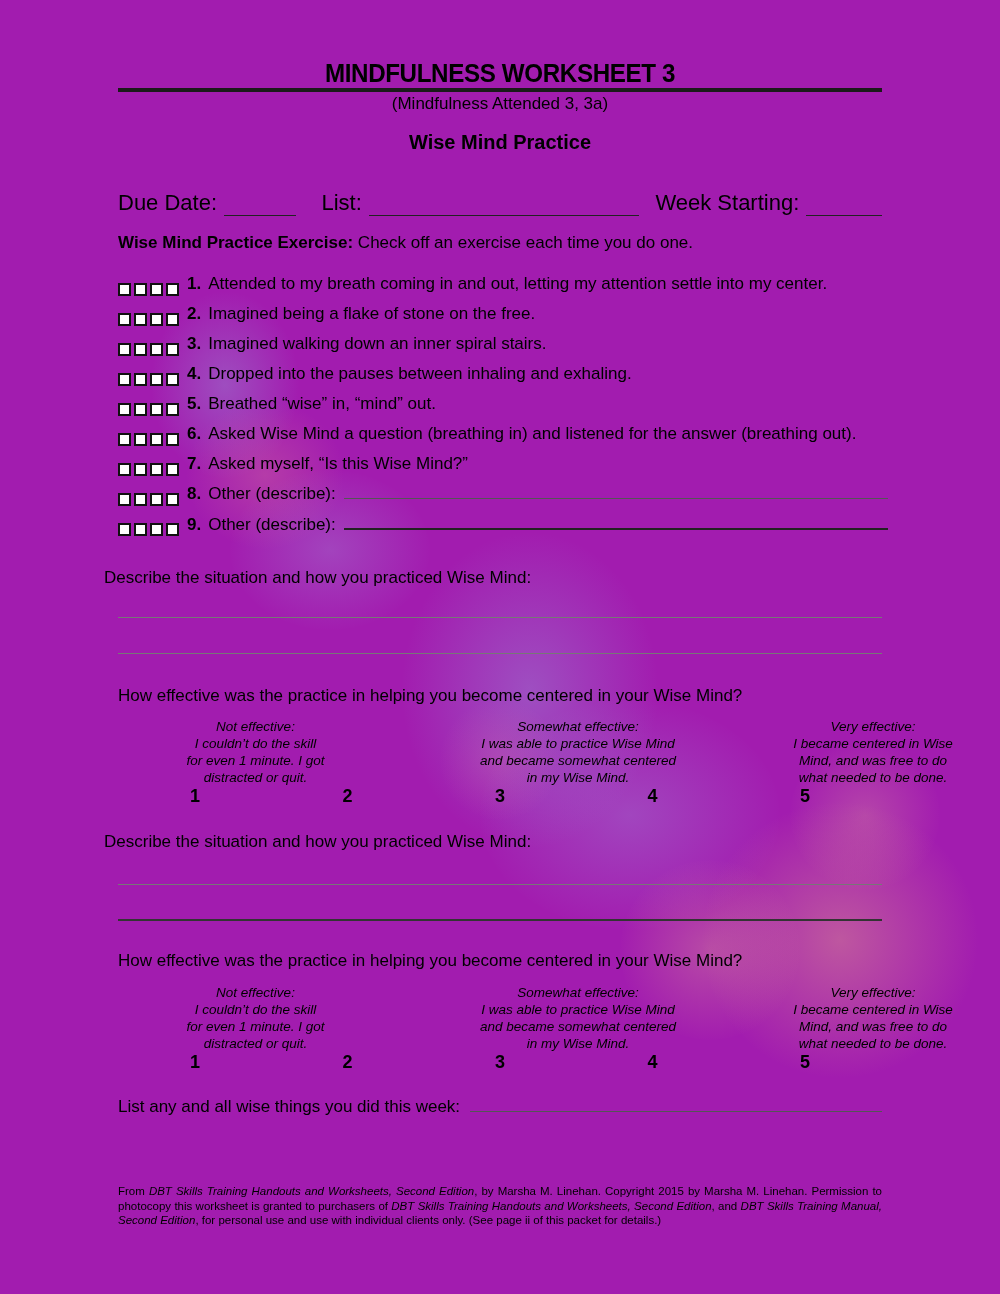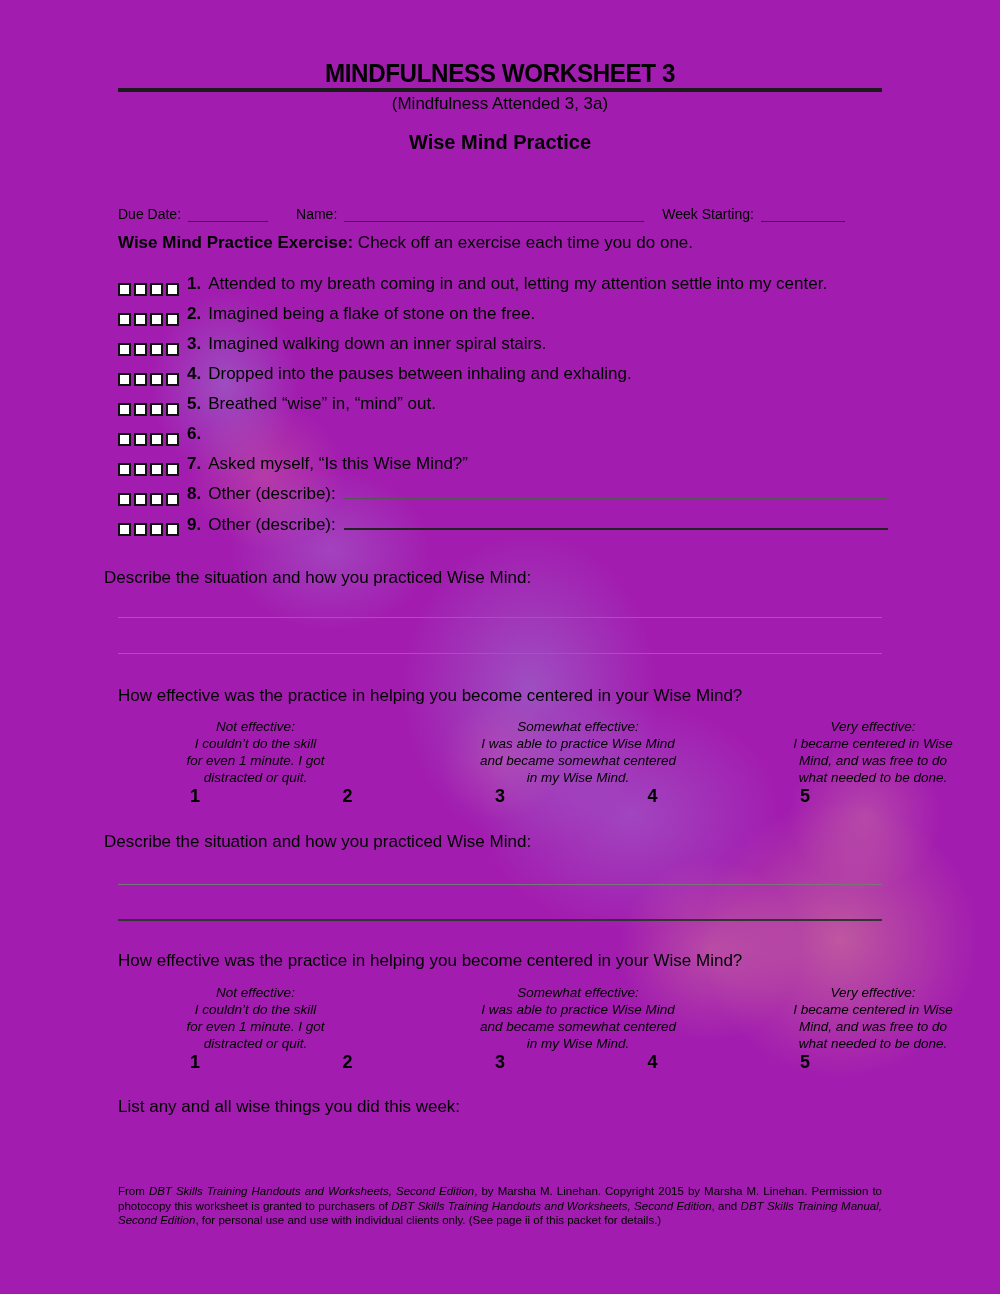--- a/index.html
+++ b/index.html
@@ -67,22 +67,22 @@
     text-align: center; font-size: 17px;
   }
   .ws-heading {
     position: absolute; left: 118px; top: 131px; width: 764px;
     text-align: center; font-size: 20px; font-weight: bold;
   }
 
   
   .daterow {
     position: absolute; left: 118px; top: 190px; width: 764px;
-    font-size: 14px;
-    display: flex; align-items: flex-start; margin-top: 16px;
+    font-size: 22px;
+    display: flex; align-items: flex-end;
   }
   .daterow .lbl { white-space: nowrap; }
   .fill {
     display: inline-block;
     border-bottom: 1.5px solid #222;
     height: 15px;
   }
   .fill-duedate { width: 80px; margin-left: 7px; }
   .fill-name    { width: 300px; margin-left: 7px; }
   .fill-week    { width: 84px; margin-left: 7px; }
@@ -195,21 +195,21 @@
 
     <div class="ws-title">MINDFULNESS WORKSHEET 3</div>
     <div class="title-rule"></div>
     <div class="ws-subtitle">(Mindfulness Attended 3, 3a)</div>
     <div class="ws-heading">Wise Mind Practice</div>
 
     <div class="daterow">
       <span class="lbl">Due Date:</span>
       <span class="fill fill-duedate"></span>
       <span class="gap-a"></span>
-      <span class="lbl">Name:</span>
+      <span class="lbl">List:</span>
       <span class="fill fill-name"></span>
       <span class="gap-b"></span>
       <span class="lbl">Week Starting:</span>
       <span class="fill fill-week"></span>
     </div>
 
     <div class="prompt">
       <b>Wise Mind Practice Exercise:</b><span> Check off an exercise each time you do one.</span>
     </div>
 
@@ -265,20 +265,21 @@
           <span class="itemtext">Breathed “wise” in, “mind” out.</span>
         </div>
         <div class="chk-row">
           <span class="boxes">
             <span class="box"></span>
             <span class="box"></span>
             <span class="box"></span>
             <span class="box"></span>
           </span>
           <span class="num">6.</span>
+          <span class="itemtext">Asked Wise Mind a question (breathing in) and listened for the answer (breathing out).</span>
         </div>
         <div class="chk-row">
           <span class="boxes">
             <span class="box"></span>
             <span class="box"></span>
             <span class="box"></span>
             <span class="box"></span>
           </span>
           <span class="num">7.</span>
           <span class="itemtext">Asked myself, “Is this Wise Mind?”</span>

